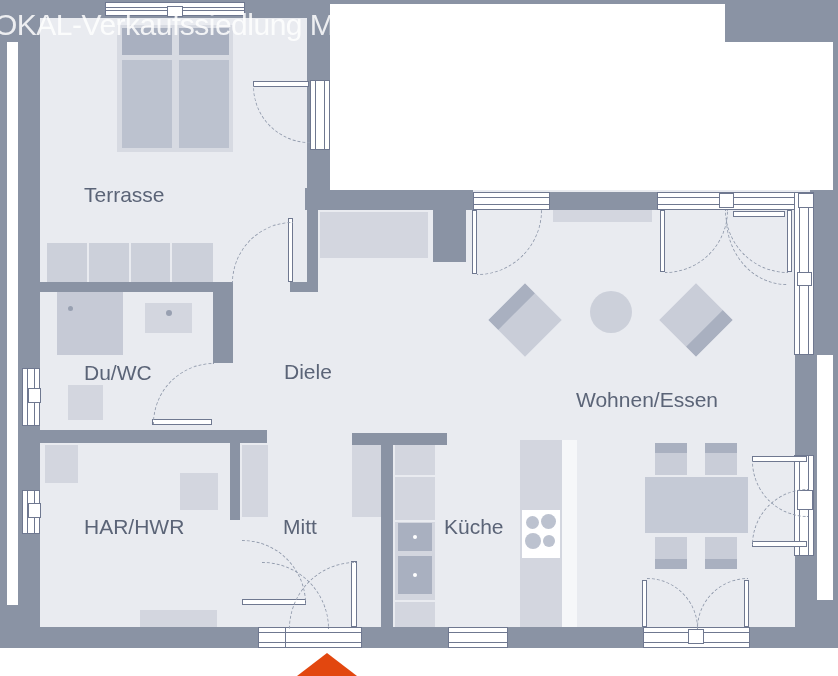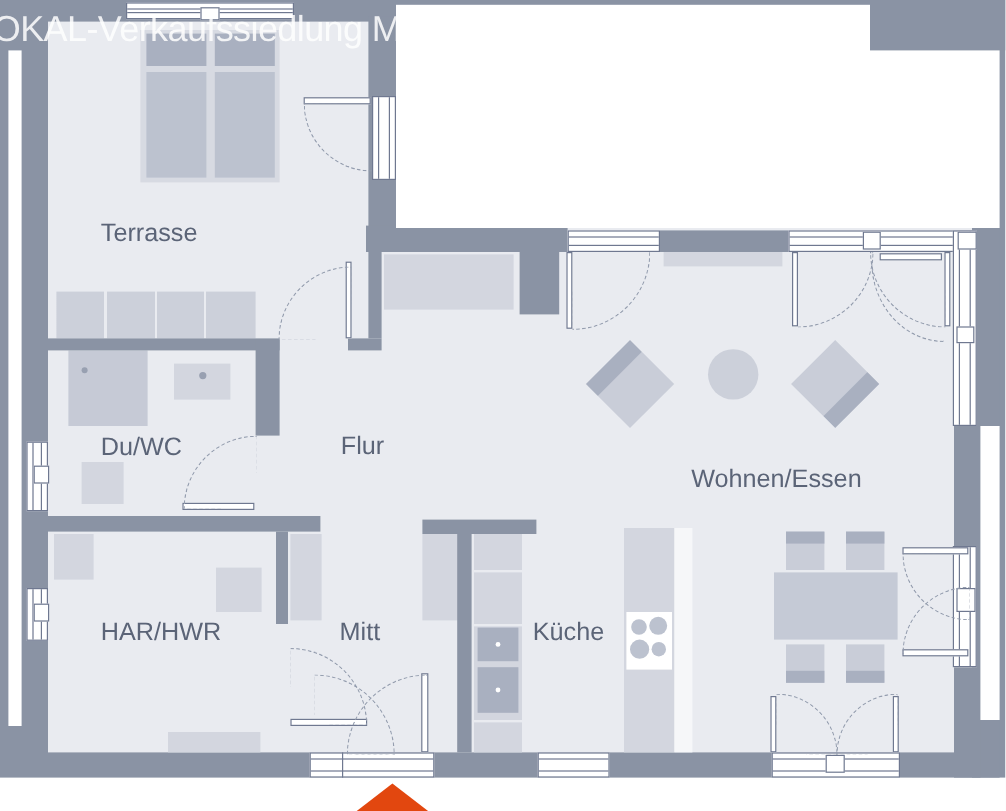--- a/index.html
+++ b/index.html
@@ -179,21 +179,21 @@
   <div class="arc arc-bl" style="left:725px;top:210px;width:62px;height:62px;"></div>
   <div class="arc arc-bl" style="left:726px;top:218px;width:60px;height:66px;"></div>
   <div class="arc arc-tr" style="left:647px;top:578px;width:50px;height:50px;"></div>
   <div class="arc arc-tl" style="left:697px;top:578px;width:50px;height:50px;"></div>
   <div class="arc arc-bl" style="left:752px;top:461px;width:55px;height:55px;"></div>
   <div class="arc arc-tl" style="left:752px;top:489px;width:55px;height:55px;"></div>
 
   <div class="room-label" style="left:84px;top:183px;">Terrasse</div>
   <div class="room-label" style="left:522px;top:83px;">Terrasse</div>
   <div class="room-label" style="left:84px;top:361px;">Du/WC</div>
-  <div class="room-label" style="left:284px;top:360px;">Flur</div>
+  <div class="room-label" style="left:284px;top:360px;">Diele</div>
   <div class="room-label" style="left:576px;top:388px;">Wohnen/Essen</div>
   <div class="room-label" style="left:84px;top:515px;">HAR/HWR</div>
   <div class="room-label" style="left:283px;top:515px;">Mitt</div>
   <div class="room-label" style="left:444px;top:515px;">Küche</div>
 
   <div id="watermark">OKAL-Verkaufssiedlung Mitt</div>
   <div id="entrance-arrow"></div>
 
 </div>
 

